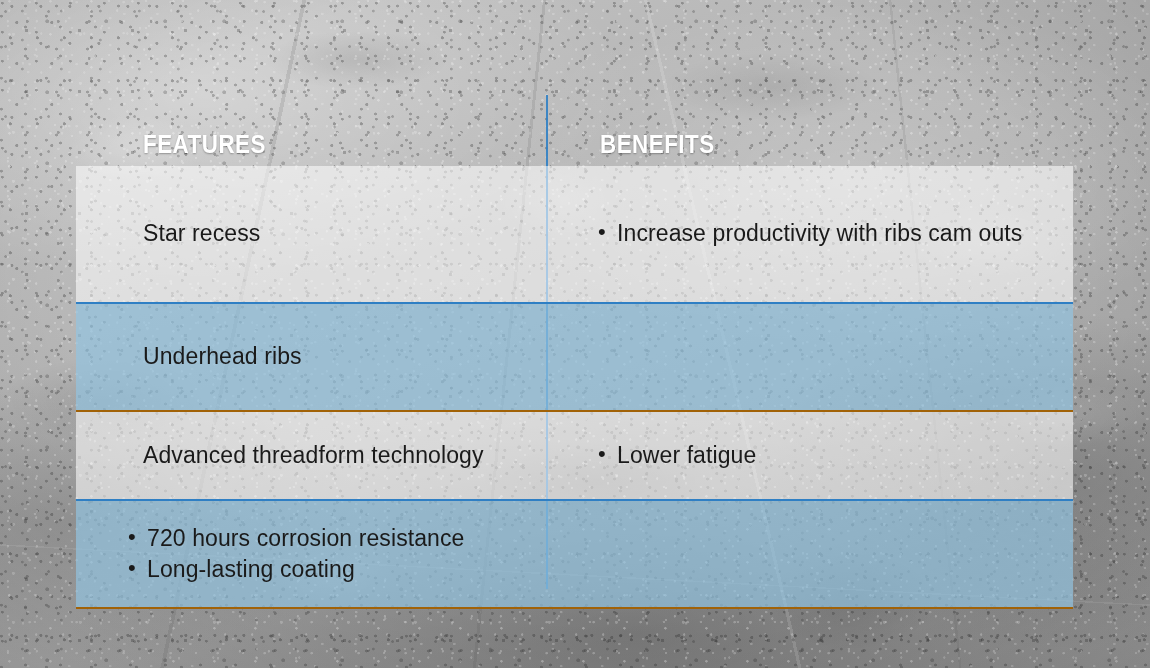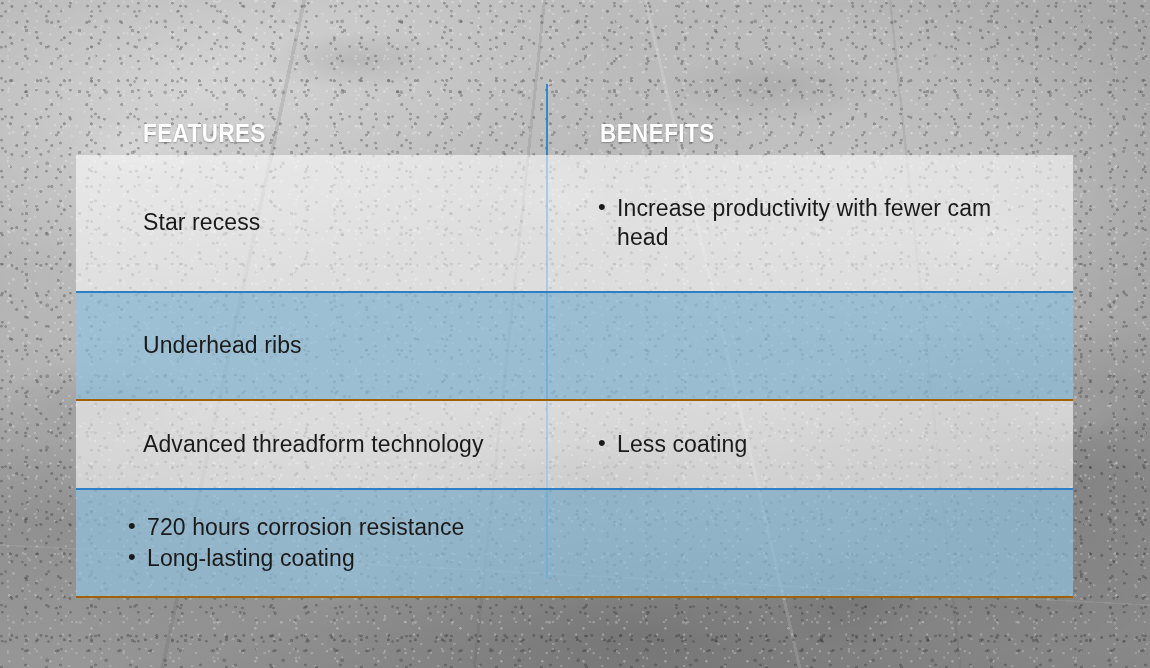--- a/index.html
+++ b/index.html
@@ -95,21 +95,21 @@
   }
   .bg-vignette {
     background:
       radial-gradient(ellipse 86% 86% at 50% 42%, rgba(0,0,0,0) 52%, rgba(0,0,0,.16) 100%);
   }
 
   
   #table {
     position: absolute;
     left: 76px;
-    top: 84px;
+    top: 95px;
     width: 997px;
     height: 494px;
   }
   .header-row {
     position: relative;
     height: 71px;
   }
   .col-head {
     position: absolute;
     bottom: 9px;
@@ -217,34 +217,34 @@
     </div>
 
     <div class="vdivider"></div>
 
     <div class="rows">
 
       <div class="row light r1">
         <div class="cell-feature">Star recess</div>
         <div class="cell-benefit">
           <ul class="blist">
-            <li>Increase productivity with fewer cam head</li>
+            <li>Increase productivity with ribs cam outs</li>
           </ul>
         </div>
       </div>
 
       <div class="row blue r2">
         <div class="cell-feature">Underhead ribs</div>
       </div>
 
       <div class="row light r3">
         <div class="cell-feature">Advanced threadform technology</div>
         <div class="cell-benefit">
           <ul class="blist">
-            <li>Less coating</li>
+            <li>Lower fatigue</li>
           </ul>
         </div>
       </div>
 
       <div class="row blue r4">
         <div class="cell-benefit">
           <ul class="blist">
             <li>720 hours corrosion resistance</li>
             <li>Long-lasting coating</li>
           </ul>

